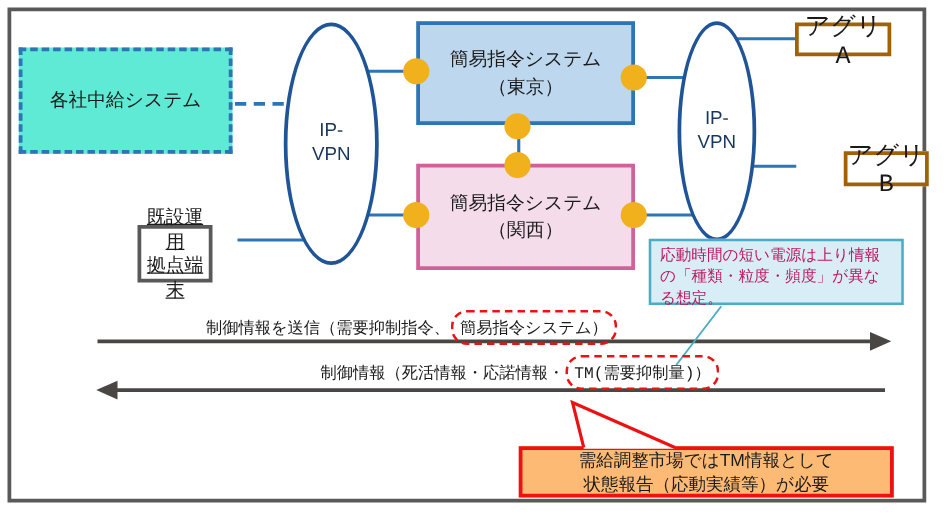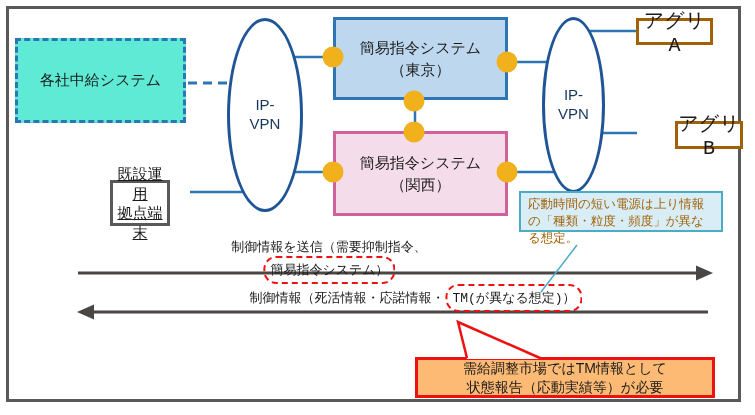--- a/index.html
+++ b/index.html
@@ -26,35 +26,35 @@
   .ellipse-left{left:227px;top:18px;width:76px;height:194px;}
   .ellipse-right{left:542px;top:17px;width:63px;height:176px;}
   .tokyo{left:333px;top:17px;width:175px;height:83px;background:#bdd7ee;
     border:3px solid #2e75b6;font-size:15px;line-height:1.45;}
   .kansai{left:333px;top:131px;width:175px;height:85px;background:#f5dcea;
     border:3px solid #cf6298;font-size:15px;line-height:1.45;}
   .aguri{border:3px solid #a16207;font-size:20px;font-family:Liberation Mono, monospace;}
   .aguri-a{left:636px;top:18px;width:77px;height:27px;}
   .aguri-b{left:636px;top:121px;width:68px;height:28px;margin-left:39px;}
   .callout{
-    position:absolute;left:519px;top:191px;width:204px;height:41px;box-sizing:border-box;
+    position:absolute;left:519px;top:191px;width:204px;height:53px;box-sizing:border-box;
     background:#d9edf7;border:2px solid #4bacc6;font-size:12.5px;line-height:1.35;
-    color:#a16207;padding:3px 7px;
+    color:#be185d;padding:3px 7px;
   }
   .note{
     position:absolute;left:415px;top:357px;width:300px;height:41px;box-sizing:border-box;
     border:3px solid #ee1111;background:#fdba74;display:flex;align-items:center;
     justify-content:center;text-align:center;font-size:14px;line-height:1.3;
   }
   .note span{white-space:pre-line;}
   .flow-label{
     position:absolute;transform:translateX(-50%);white-space:nowrap;
     font-size:13px;height:26px;display:flex;align-items:center;color:#1a1a1a;
   }
-  .flow1{left:329px;top:238px;flex-direction:column;}
+  .flow1{left:329px;top:249px;}
   .flow2{left:416px;top:285px;font-family:Liberation Mono, monospace;}
   .hl{
     display:inline-block;border:2.5px dashed #ee1111;border-radius:13px;
     padding:3px 5px;margin-left:1px;
   }
 </style>
 </head>
 <body>
 
 <div class="stage">
@@ -115,21 +115,21 @@
   <div class="callout">
     <span>応動時間の短い電源は上り情報の「種類・粒度・頻度」が異なる想定。</span>
   </div>
 
   <div class="flow-label flow1">
     <span>制御情報を送信（需要抑制指令、</span>
       <span class="hl">簡易指令システム）</span>
   </div>
   <div class="flow-label flow2">
     <span>制御情報（死活情報・応諾情報・</span>
-      <span class="hl">TM(が異なる想定)）</span>
+      <span class="hl">TM(需要抑制量)）</span>
   </div>
 
   <div class="note">
     <span>需給調整市場ではTM情報として
 状態報告（応動実績等）が必要</span>
   </div>
 
   <svg class="layer" viewBox="0 0 755 415">
     <g fill="#f1b11c">
       <circle cx="333" cy="57" r="10.5"></circle>

